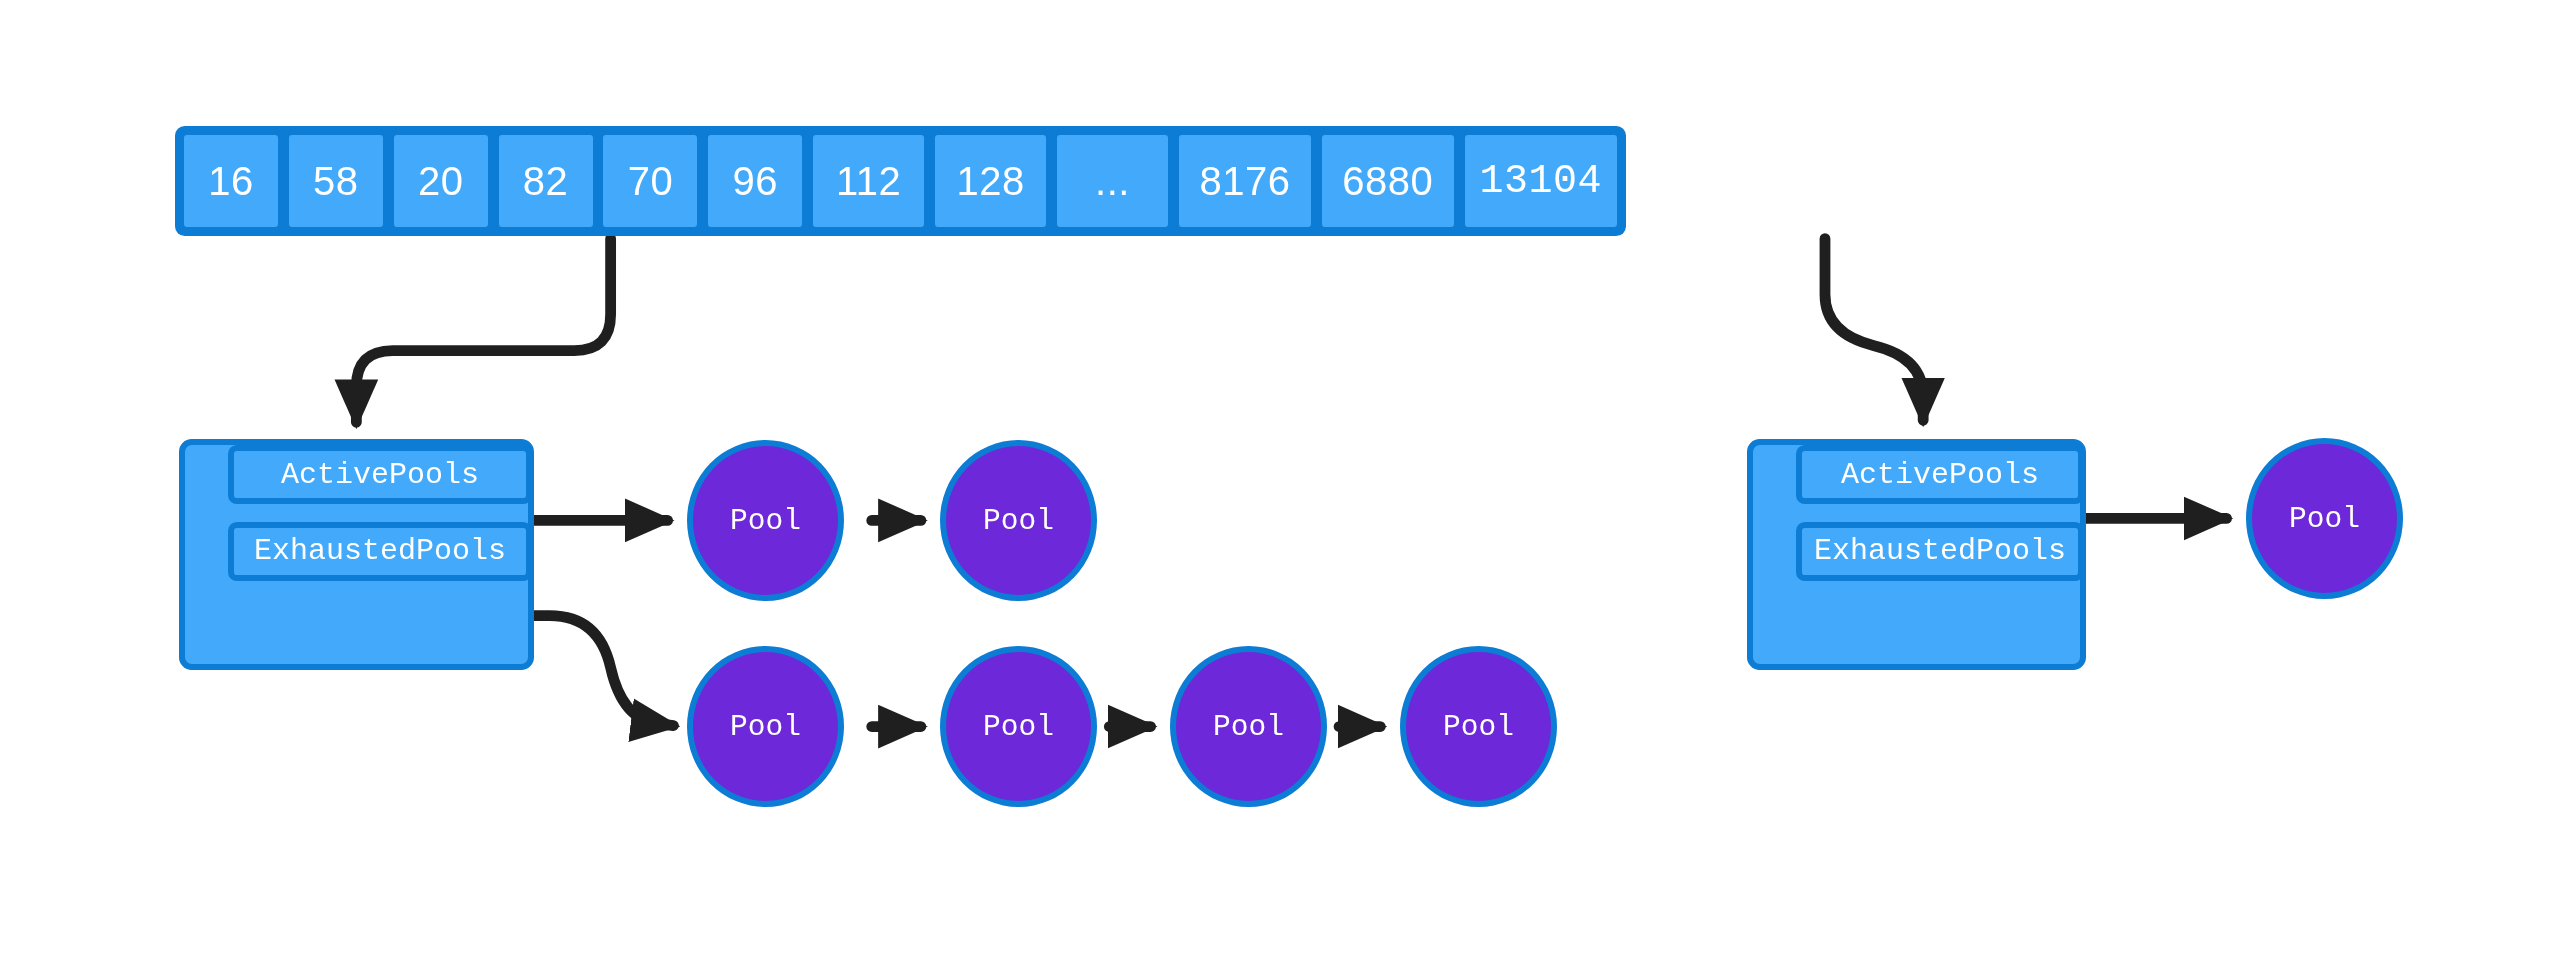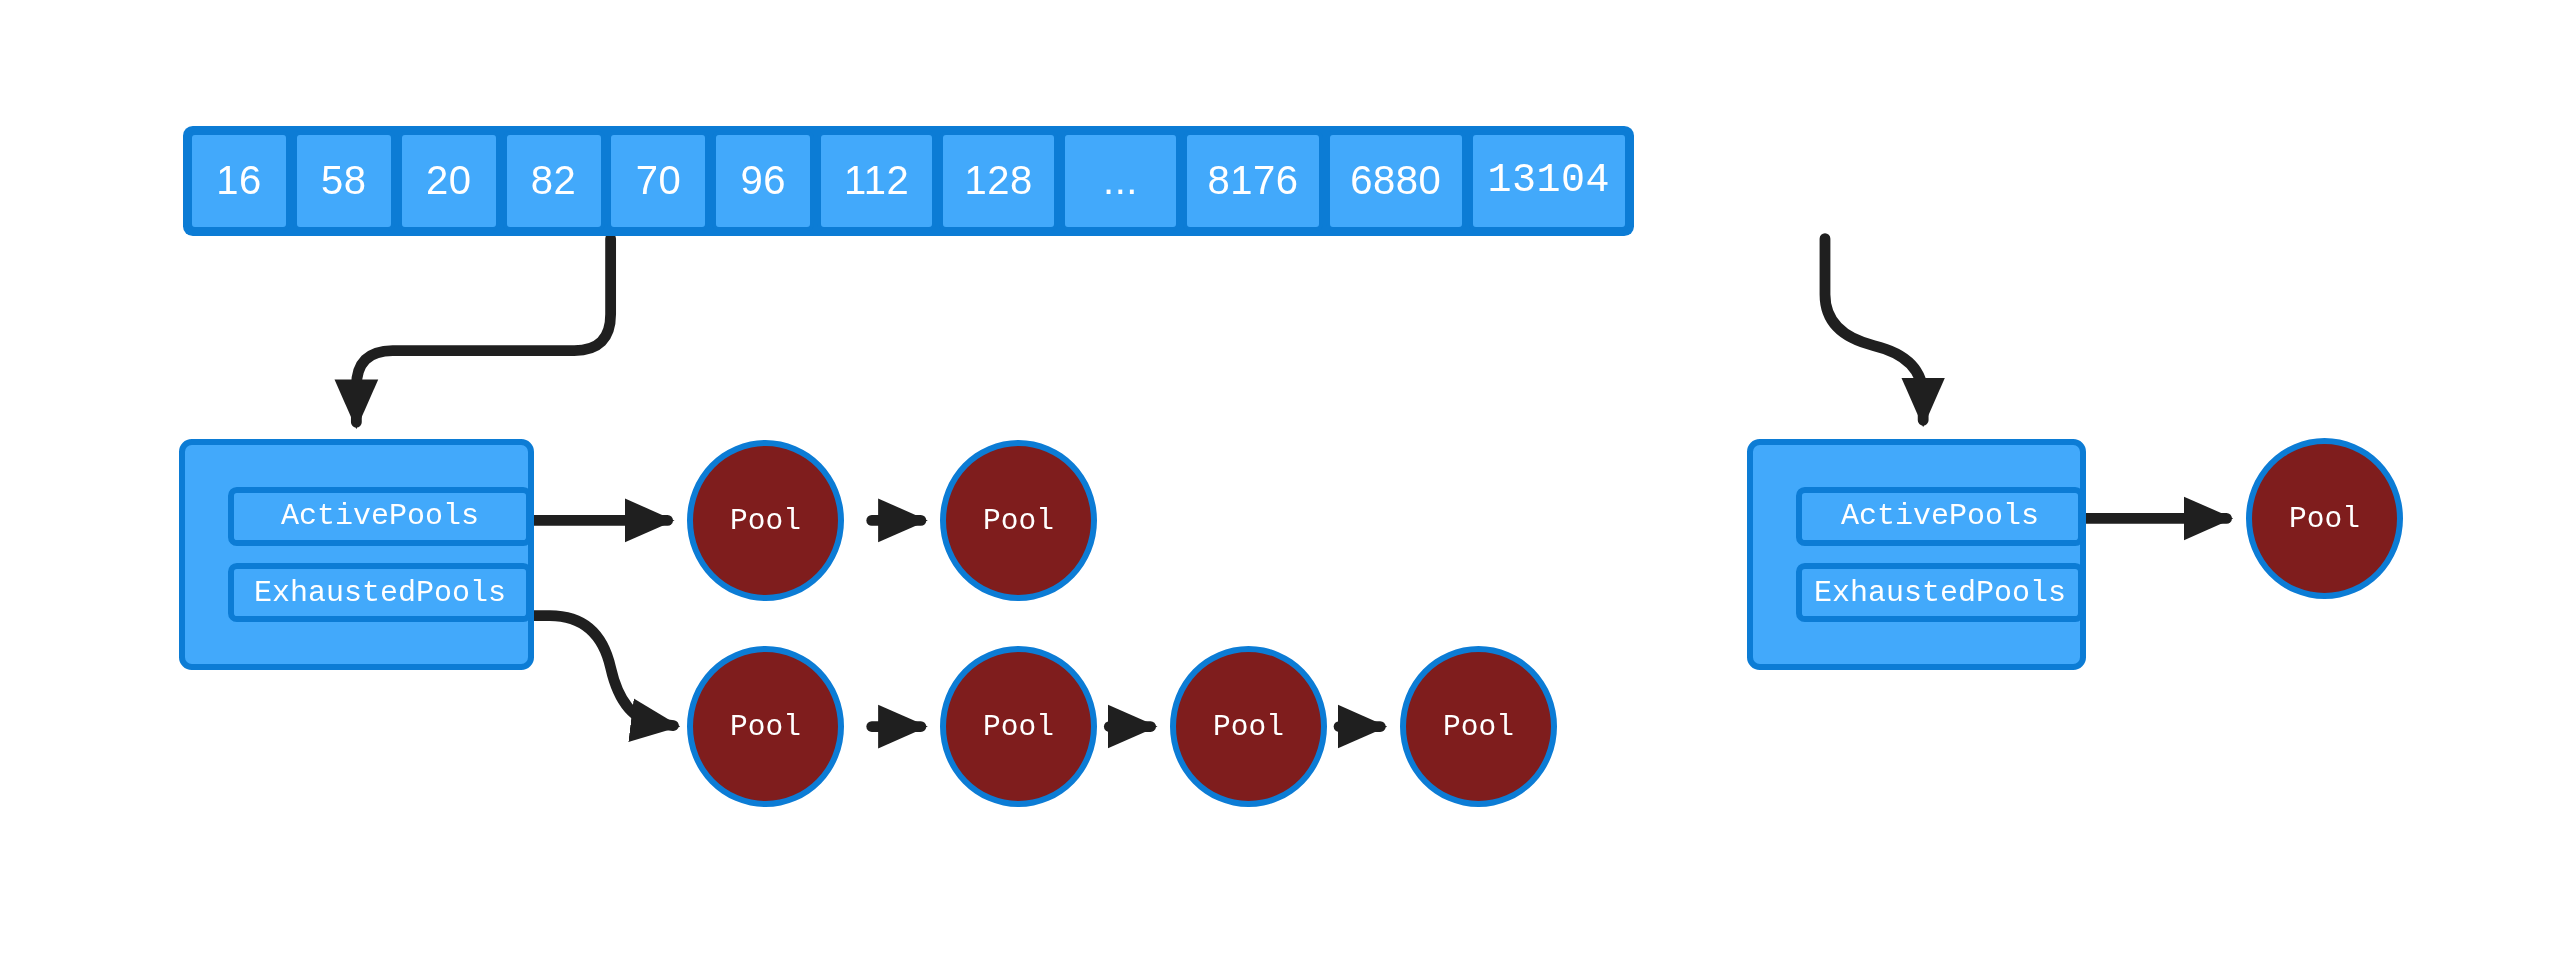--- a/index.html
+++ b/index.html
@@ -24,24 +24,24 @@
     position: absolute;
     left: 0; top: 0;
     width: 2576px;
     height: 974px;
     pointer-events: none;
   }
 
   
   .size-array {
     position: absolute;
-    left: 183px;
+    left: 175px;
     top: 126px;
     display: flex;
-    align-items: flex-start;
+    align-items: flex-end;
     background: #0c7cd5;
     border-radius: 9.8px;
     padding: 4.9px 4.9px;
     box-sizing: border-box;
     height: 110px;
   }
   .size-cell {
     background: #42a9fb;
     border: 4.9px solid #0c7cd5;
     border-radius: 6.9px;
@@ -61,21 +61,20 @@
 
   
   .group-box {
     position: absolute;
     background: #42a9fb;
     border: 6.9px solid #0c7cd5;
     border-radius: 12.8px;
     box-sizing: border-box;
     display: flex;
     flex-direction: column;
-    justify-content: center;
     align-items: center;
     gap: 17.7px;
     padding-left: 47px;
   }
   .field-box {
     background: #42a9fb;
     border: 6.9px solid #0c7cd5;
     border-radius: 8.8px;
     box-sizing: border-box;
     color: #ffffff;
@@ -83,21 +82,21 @@
     font-size: 30px;
     display: flex;
     align-items: center;
     justify-content: center;
     height: 59px;
   }
 
   
   .pool-node {
     position: absolute;
-    background: #7f1d1d;
+    background: #6d28d9;
     border: 6.9px solid #0c7cd5;
     border-radius: 50%;
     box-sizing: border-box;
     display: flex;
     align-items: center;
     justify-content: center;
     color: #ffffff;
     font-family: "Liberation Mono", monospace;
     font-size: 29.5px;
     text-align: right;

